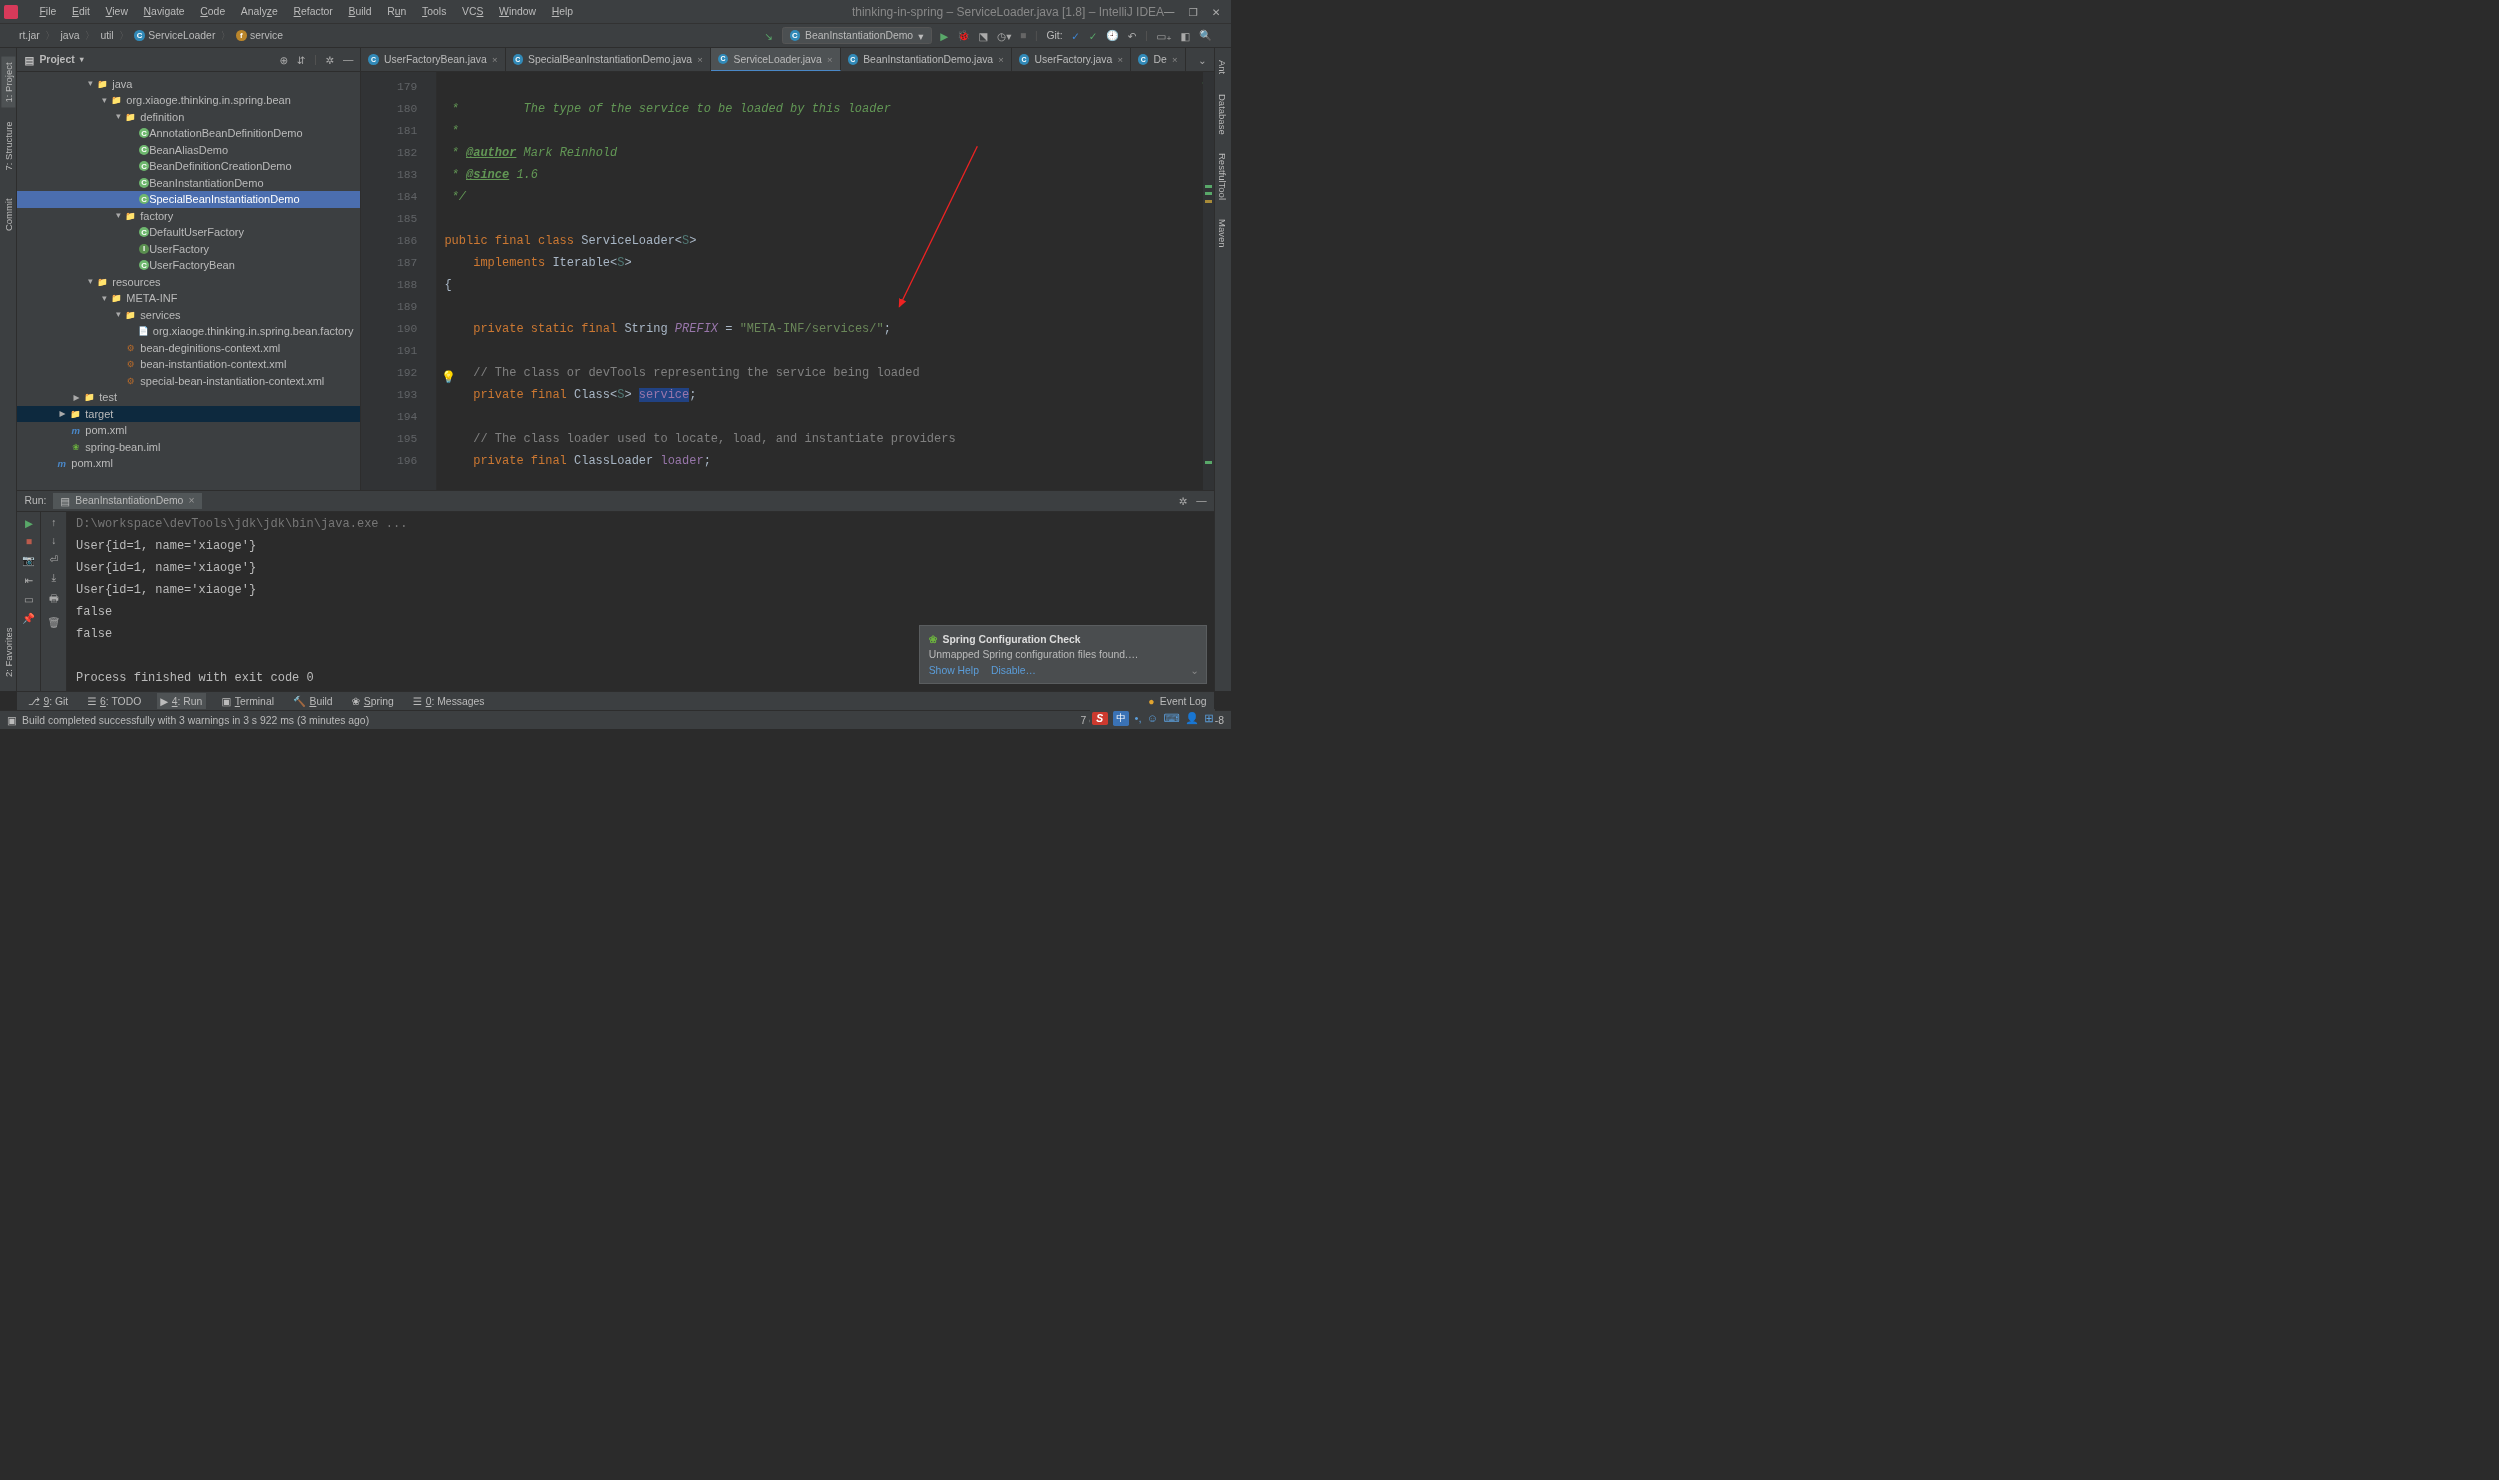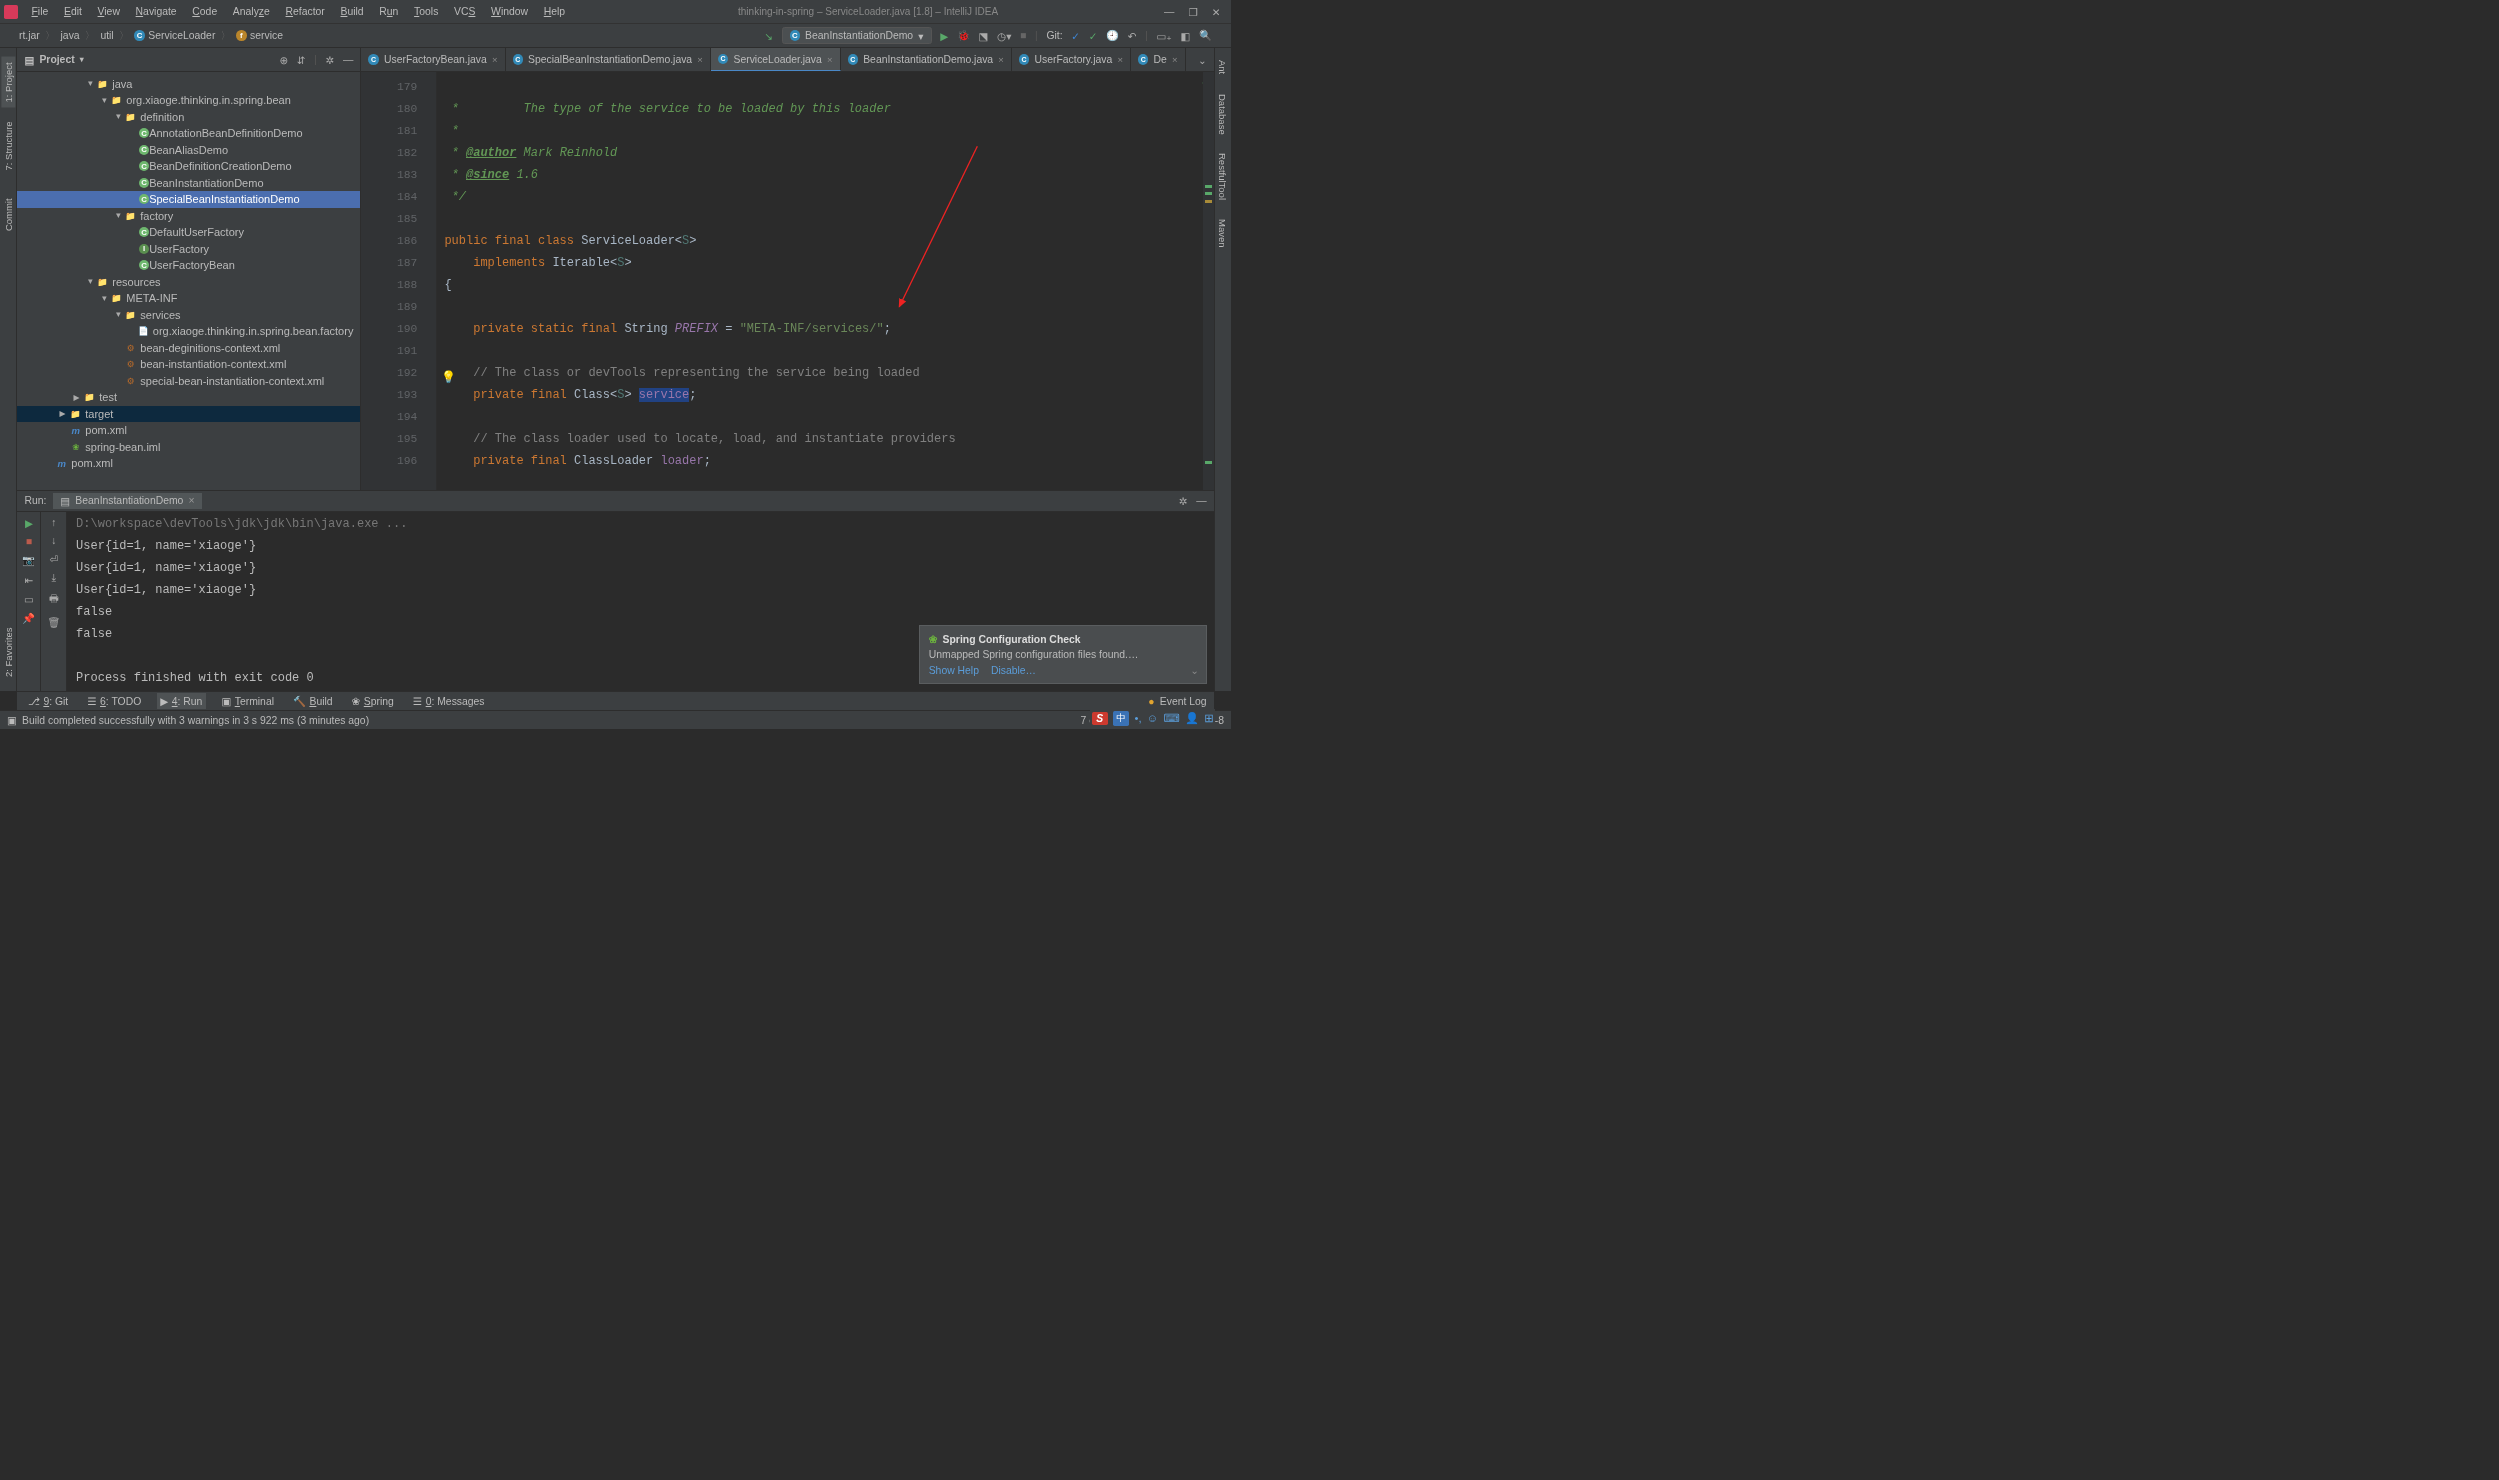--- a/index.html
+++ b/index.html
@@ -14,24 +14,24 @@
   position: relative;
 }
 .titlebar {
   height: 24px;
   background: #3c3f41;
   display: flex;
   align-items: center;
   padding: 0 3.5px;
   border-bottom: 0.9px solid #323232;
 }
-.menubar { display: flex; gap: 1.7px; margin-left: 7px; }
+.menubar { display: flex; gap: 1.7px; margin-left: 15px; }
 .menu-item { padding: 2.6px 7px; color: #bbb; cursor: pointer; }
 .menu-item u { text-decoration: underline; }
-.title-text { flex: 1; text-align: center; color: #888; font-size: 10px; }
+.title-text { flex: 1; text-align: right; color: #888; font-size: 12px; }
 .winbtns { display: flex; gap: 14px; margin-right: 7px; color: #aaa; }
 
 .navbar {
   height: 24px;
   background: #3c3f41;
   display: flex;
   align-items: center;
   padding: 0 19px;
   border-bottom: 0.9px solid #2d2d2d;
 }

